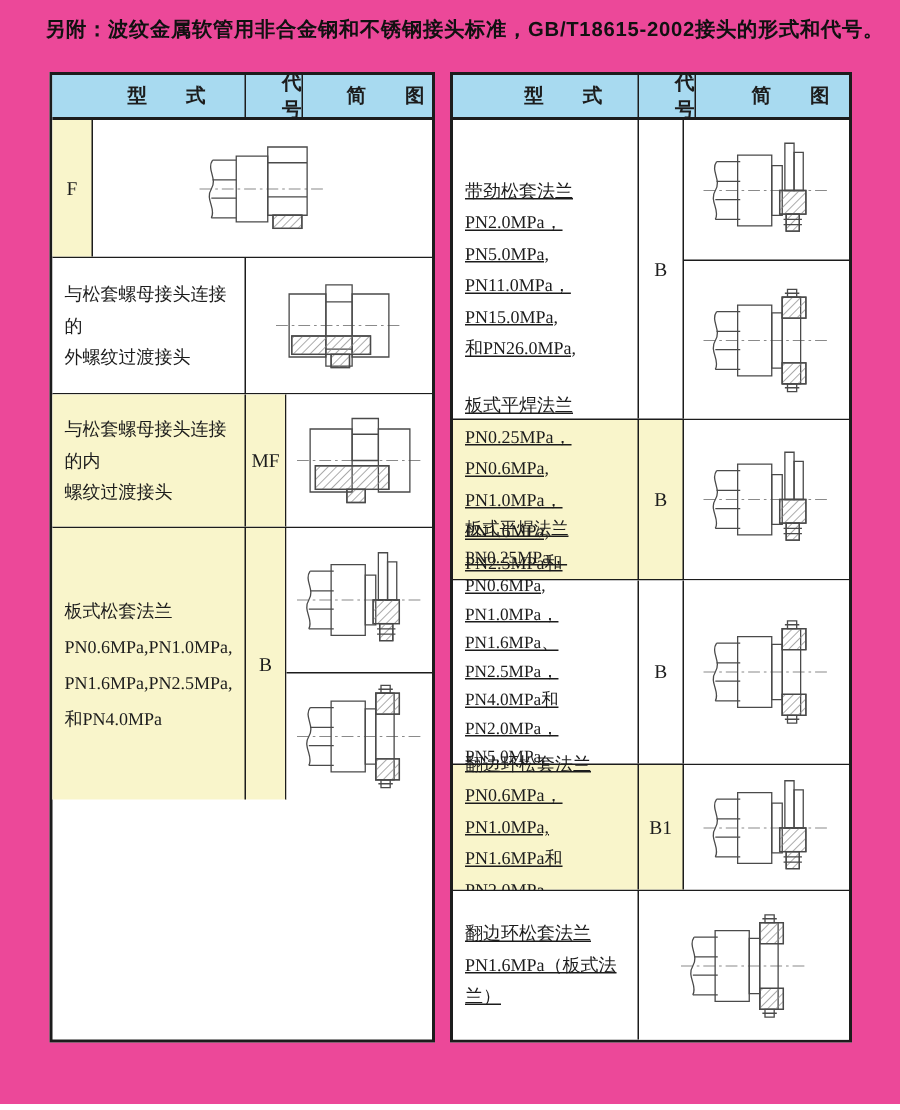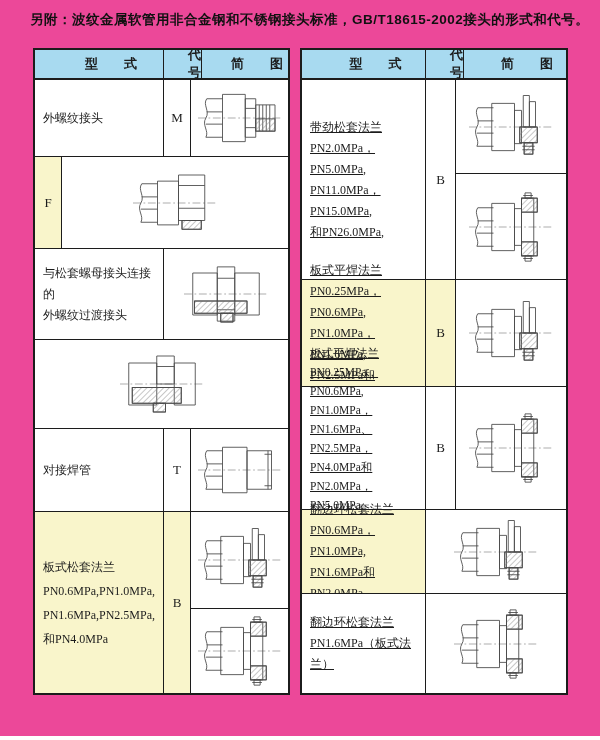--- a/index.html
+++ b/index.html
@@ -58,43 +58,20 @@
 
   <div class="doc-title">另附：波纹金属软管用非合金钢和不锈钢接头标准，GB/T18615-2002接头的形式和代号。</div>
 
   <div class="tbl tbl-l">
     <div class="thead">
       <div class="th t1">型　　式</div>
       <div class="th t2">代号</div>
       <div class="th t3">简　　图</div>
     </div>
 
-    <div class="row" style="height:77px">
-      <div class="c type">外螺纹接头</div>
-      <div class="c code">M</div>
-      <div class="c diag">
-          <div class="dbox">
-            <svg viewBox="0 0 100 80" width="92" height="70">
-              <defs>
-                <pattern id="hp1" width="4.5" height="4.5" patternUnits="userSpaceOnUse" patternTransform="rotate(45)">
-                  <line x1="0" y1="0" x2="0" y2="4.5" stroke="#8a8a8a" stroke-width="1.1"></line>
-                </pattern>
-              </defs>
-              <path d="M2,40H98" fill="none" stroke="#8a8a8a" stroke-width="0.8" stroke-dasharray="9 3 2 3"></path>
-              <path d="M12,18 C7,25 16,32 11,40 C6,48 15,55 11,62" fill="none" stroke="#4a4a4a" stroke-width="1"></path>
-              <path d="M12,18H30M11,62H30M12,33H30M11,47H30" fill="none" stroke="#4a4a4a" stroke-width="1"></path>
-              <path d="M30,13H56V67H30Z" fill="none" stroke="#4a4a4a" stroke-width="1"></path>
-              <path d="M56,18H68V62H56ZM56,29H68M56,51H68" fill="none" stroke="#4a4a4a" stroke-width="1"></path>
-              <path d="M68,25H90V55H68Z" fill="none" stroke="#4a4a4a" stroke-width="1"></path>
-              <path d="M72,25V55M76,25V55M80,25V55M84,25V55" fill="none" stroke="#4a4a4a" stroke-width="1"></path>
-              <rect x="68" y="41" width="22" height="14" fill="url(#hp1)" stroke="#4a4a4a" stroke-width="1"></rect>
-            </svg>
-          </div>
-        </div>
-    </div>
 
     <div class="row yellow" style="height:92px">
       <div class="c code">F</div>
       <div class="c diag">
           <div class="dbox">
             <svg viewBox="0 0 100 80" width="92" height="70">
               <defs>
                 <pattern id="hp2" width="4.5" height="4.5" patternUnits="userSpaceOnUse" patternTransform="rotate(45)">
                   <line x1="0" y1="0" x2="0" y2="4.5" stroke="#8a8a8a" stroke-width="1.1"></line>
                 </pattern>
@@ -129,20 +106,23 @@
               <path d="M14,48H74V62H14Z" fill="none" stroke="#4a4a4a" stroke-width="1"></path>
               <rect x="14" y="48" width="60" height="14" fill="url(#hp3)" stroke="#4a4a4a" stroke-width="1"></rect>
               <path d="M44,62H58V72H44Z" fill="none" stroke="#4a4a4a" stroke-width="1"></path>
               <rect x="44" y="62" width="14" height="10" fill="url(#hp3)" stroke="#4a4a4a" stroke-width="1"></rect>
             </svg>
           </div>
         </div>
     </div>
 
     <div class="row yellow" style="height:89px">
+      <div class="c type">与松套螺母接头连接的内
+螺纹过渡接头</div>
+      <div class="c code">MF</div>
       <div class="c diag">
           <div class="dbox">
             <svg viewBox="0 0 100 80" width="92" height="70">
               <defs>
                 <pattern id="hp4" width="4.5" height="4.5" patternUnits="userSpaceOnUse" patternTransform="rotate(45)">
                   <line x1="0" y1="0" x2="0" y2="4.5" stroke="#8a8a8a" stroke-width="1.1"></line>
                 </pattern>
               </defs>
               <path d="M2,40H98" fill="none" stroke="#8a8a8a" stroke-width="0.8" stroke-dasharray="9 3 2 3"></path>
               <path d="M12,16H44V64H12Z" fill="none" stroke="#4a4a4a" stroke-width="1"></path>
@@ -150,41 +130,20 @@
               <path d="M64,16H88V64H64Z" fill="none" stroke="#4a4a4a" stroke-width="1"></path>
               <path d="M16,44H72V62H16Z" fill="none" stroke="#4a4a4a" stroke-width="1"></path>
               <rect x="16" y="44" width="56" height="18" fill="url(#hp4)" stroke="#4a4a4a" stroke-width="1"></rect>
               <path d="M40,62H54V72H40Z" fill="none" stroke="#4a4a4a" stroke-width="1"></path>
               <rect x="40" y="62" width="14" height="10" fill="url(#hp4)" stroke="#4a4a4a" stroke-width="1"></rect>
             </svg>
           </div>
         </div>
     </div>
 
-    <div class="row" style="height:83px">
-      <div class="c type">对接焊管</div>
-      <div class="c code">T</div>
-      <div class="c diag">
-          <div class="dbox">
-            <svg viewBox="0 0 100 80" width="92" height="70">
-              <defs>
-                <pattern id="hp5" width="4.5" height="4.5" patternUnits="userSpaceOnUse" patternTransform="rotate(45)">
-                  <line x1="0" y1="0" x2="0" y2="4.5" stroke="#8a8a8a" stroke-width="1.1"></line>
-                </pattern>
-              </defs>
-              <path d="M2,40H98" fill="none" stroke="#8a8a8a" stroke-width="0.8" stroke-dasharray="9 3 2 3"></path>
-              <path d="M12,18 C7,25 16,32 11,40 C6,48 15,55 11,62" fill="none" stroke="#4a4a4a" stroke-width="1"></path>
-              <path d="M12,18H30M11,62H30M12,33H30M11,47H30" fill="none" stroke="#4a4a4a" stroke-width="1"></path>
-              <path d="M30,14H58V66H30Z" fill="none" stroke="#4a4a4a" stroke-width="1"></path>
-              <path d="M58,18H86V62H58ZM82,18V62" fill="none" stroke="#4a4a4a" stroke-width="1"></path>
-              <path d="M78,22H86M78,58H86" fill="none" stroke="#4a4a4a" stroke-width="1"></path>
-            </svg>
-          </div>
-        </div>
-    </div>
 
     <div class="row yellow" style="height:181px">
       <div class="c type wide">板式松套法兰
 PN0.6MPa,PN1.0MPa,
 PN1.6MPa,PN2.5MPa,
 和PN4.0MPa</div>
       <div class="c code">B</div>
       <div class="c diag split">
         <div class="sub divided" style="height:96px">
             <div class="dbox">
@@ -360,20 +319,21 @@
               <path d="M64,4H75M64,76H75" fill="none" stroke="#4a4a4a" stroke-width="1"></path>
             </svg>
           </div>
         </div>
     </div>
 
     <div class="row yellow" style="height:84px">
       <div class="c type">翻边环松套法兰
 PN0.6MPa，PN1.0MPa,
 PN1.6MPa和PN2.0MPa,</div>
+      <div class="c code">B1</div>
       <div class="c diag">
           <div class="dbox">
             <svg viewBox="0 0 100 80" width="92" height="70">
               <defs>
                 <pattern id="hp12" width="4.5" height="4.5" patternUnits="userSpaceOnUse" patternTransform="rotate(45)">
                   <line x1="0" y1="0" x2="0" y2="4.5" stroke="#8a8a8a" stroke-width="1.1"></line>
                 </pattern>
               </defs>
               <path d="M2,40H98" fill="none" stroke="#8a8a8a" stroke-width="0.8" stroke-dasharray="9 3 2 3"></path>
               <path d="M12,18 C7,25 16,32 11,40 C6,48 15,55 11,62" fill="none" stroke="#4a4a4a" stroke-width="1"></path>

